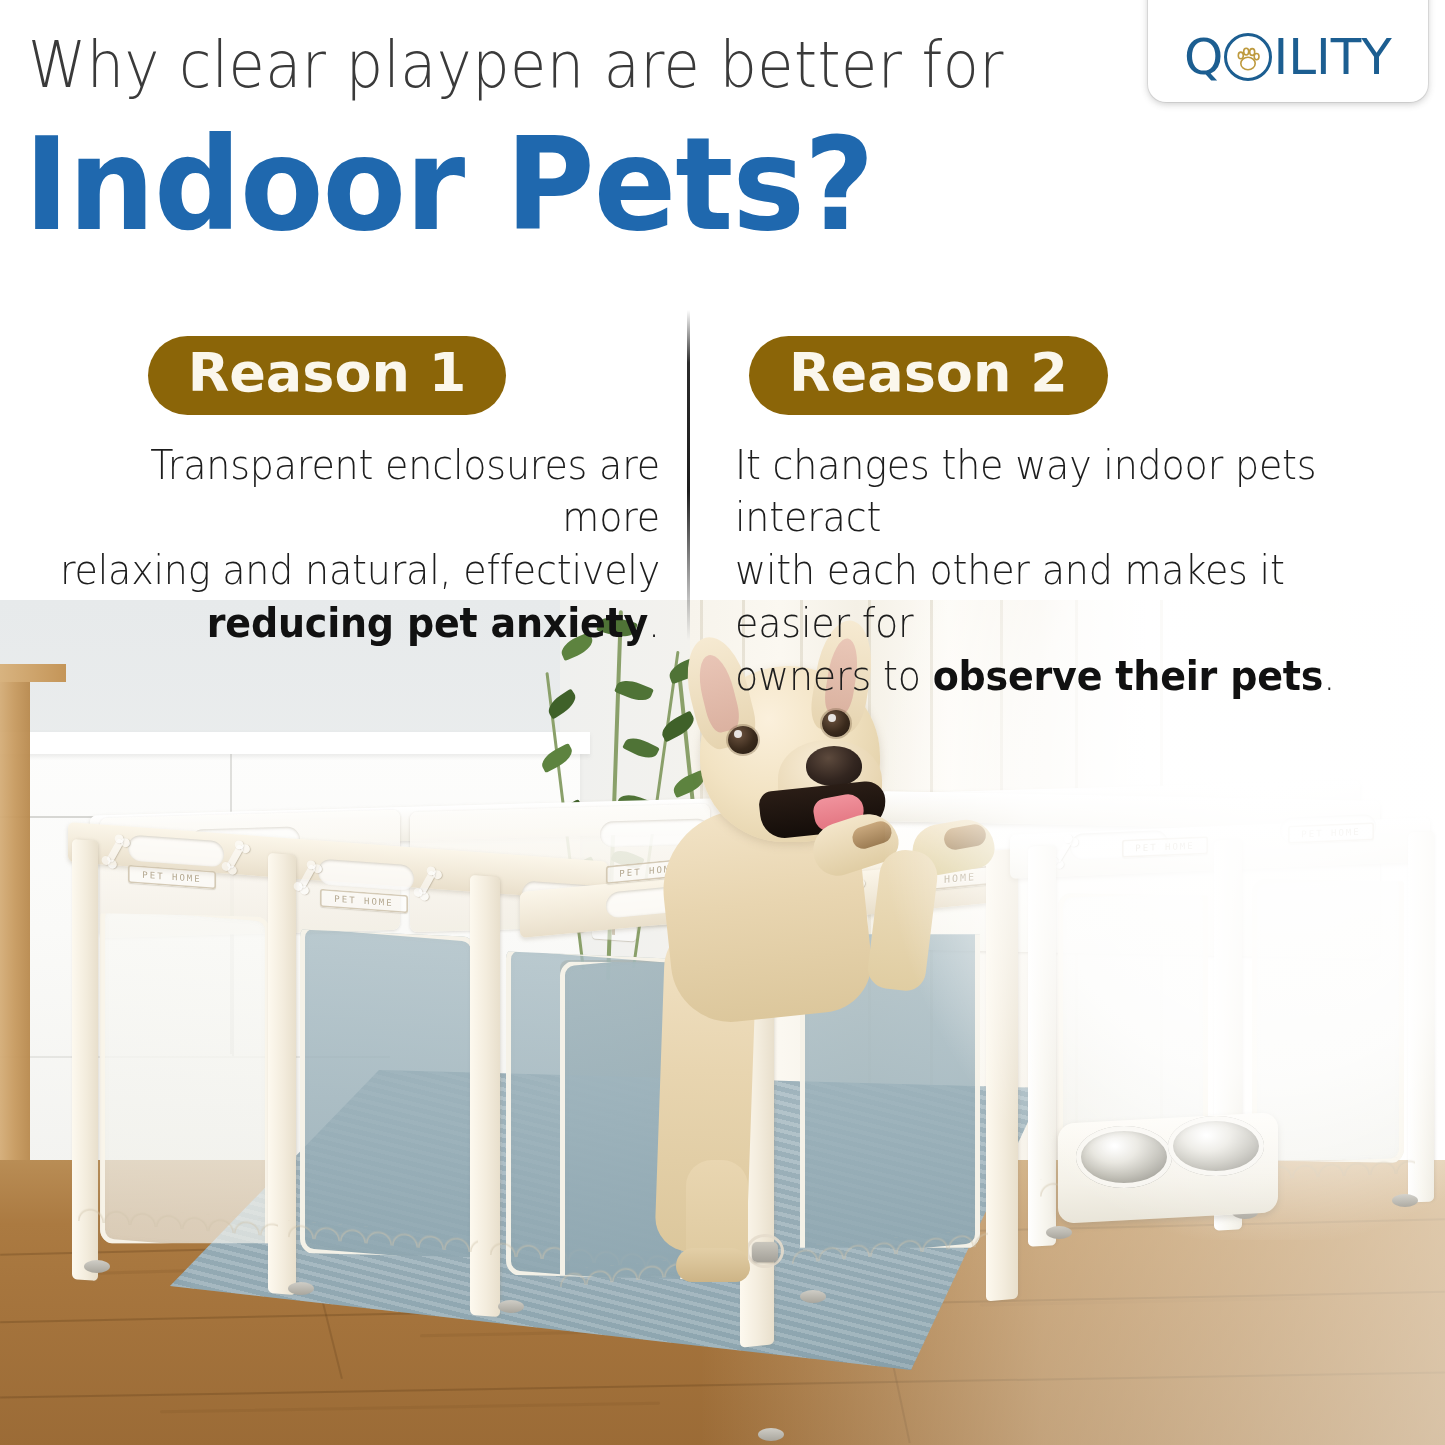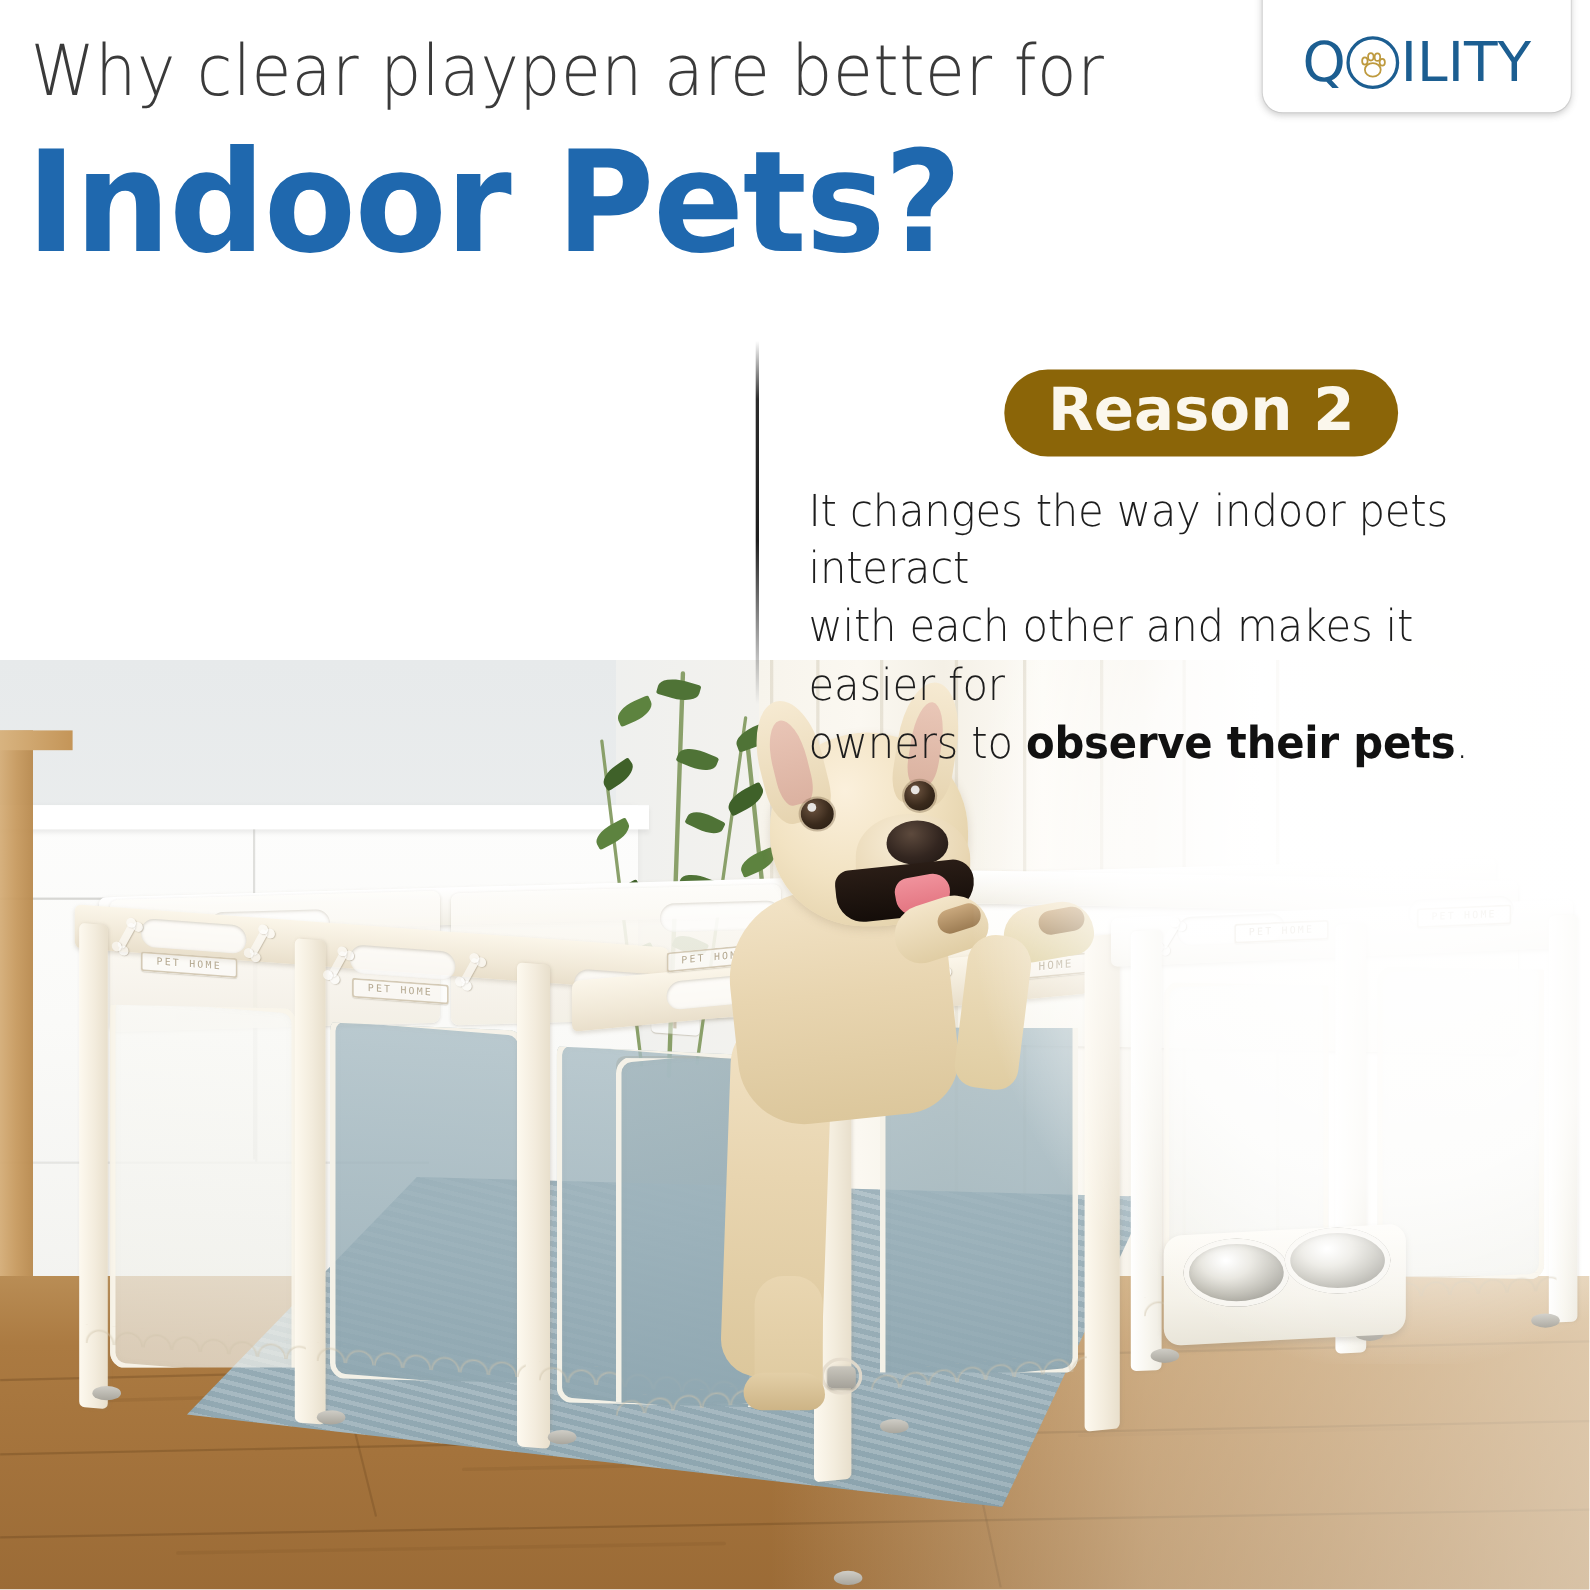--- a/index.html
+++ b/index.html
@@ -60,21 +60,21 @@
 
   .badge{
     display:inline-block;
     background:#8B6508; color:#FBF7EC;
     border-radius:44px; padding:9px 40px 13px 40px;
     font-family:"DejaVu Sans", sans-serif; font-weight:bold;
     font-size:54px; line-height:1.05; letter-spacing:0px;
     white-space:nowrap;
   }
   .col.left .badge-row{ text-align:center; padding-right:16px; }
-  .col.right .badge-row{ text-align:center; padding-left:14px; }
+  .col.right .badge-row{ text-align:left; padding-left:14px; }
 
   .body-text{
     margin-top:24px;
     font-family:"DejaVu Sans", sans-serif;
     font-size:40px; font-weight:300; color:#1d1d1d;
     line-height:1.32; letter-spacing:-0.2px;
     transform:scaleX(0.95); transform-origin:left center;
   }
   .col.left .body-text{ text-align:right; transform-origin:right center; }
   .col.right .body-text{ text-align:left; }
@@ -501,20 +501,30 @@
           <ellipse cx="23.6" cy="13.6" rx="2.4" ry="3.1" fill="none" stroke="#BE9A3E" stroke-width="1.6"></ellipse>
         </svg>
       </span>
       <div class="logo-text">ILITY</div>
     </div>
   </div>
 
   <div class="reasons">
     <div class="divider"></div>
 
+    <div class="col left">
+      <div class="badge-row">
+        <span class="badge">Reason 1</span>
+      </div>
+      <div class="body-text">
+        <div><span>Transparent enclosures are more</span></div>
+        <div><span>relaxing and natural, effectively</span></div>
+        <div><b>reducing pet anxiety</b><span>.</span></div>
+      </div>
+    </div>
 
     <div class="col right">
       <div class="badge-row">
         <span class="badge">Reason 2</span>
       </div>
       <div class="body-text">
         <div><span>It changes the way indoor pets interact</span></div>
         <div><span>with each other and makes it easier for</span></div>
         <div><span>owners to </span><b>observe their pets</b><span>.</span></div>
       </div>

